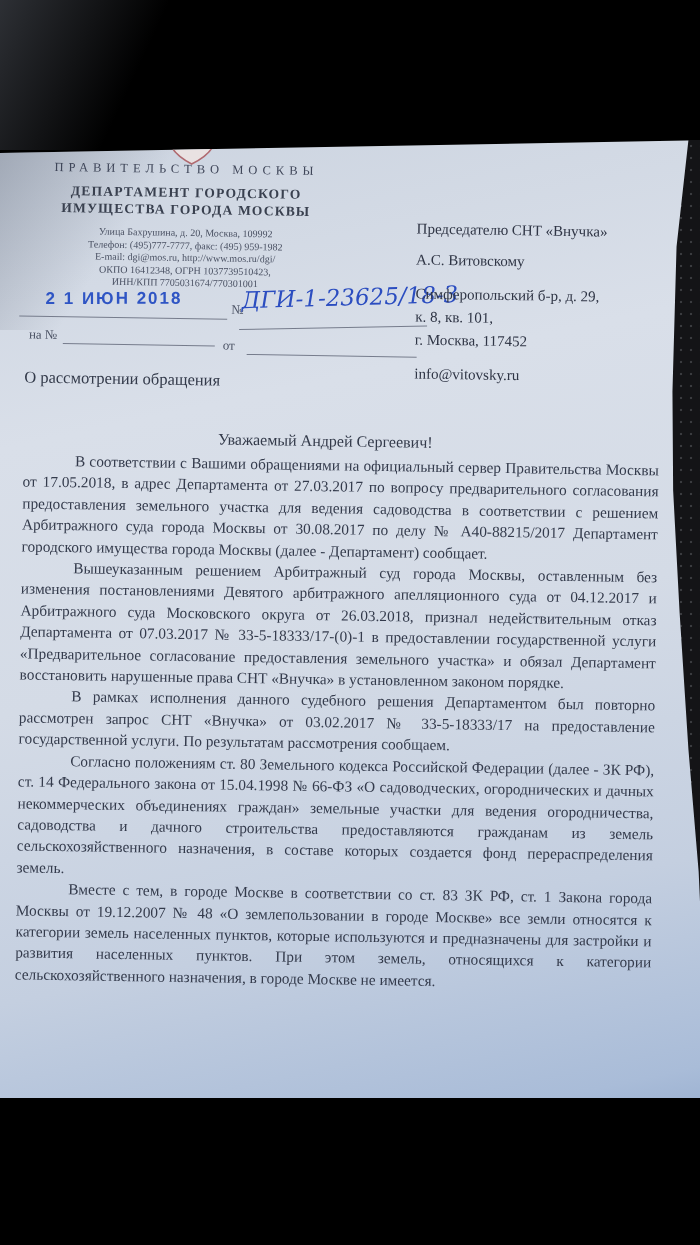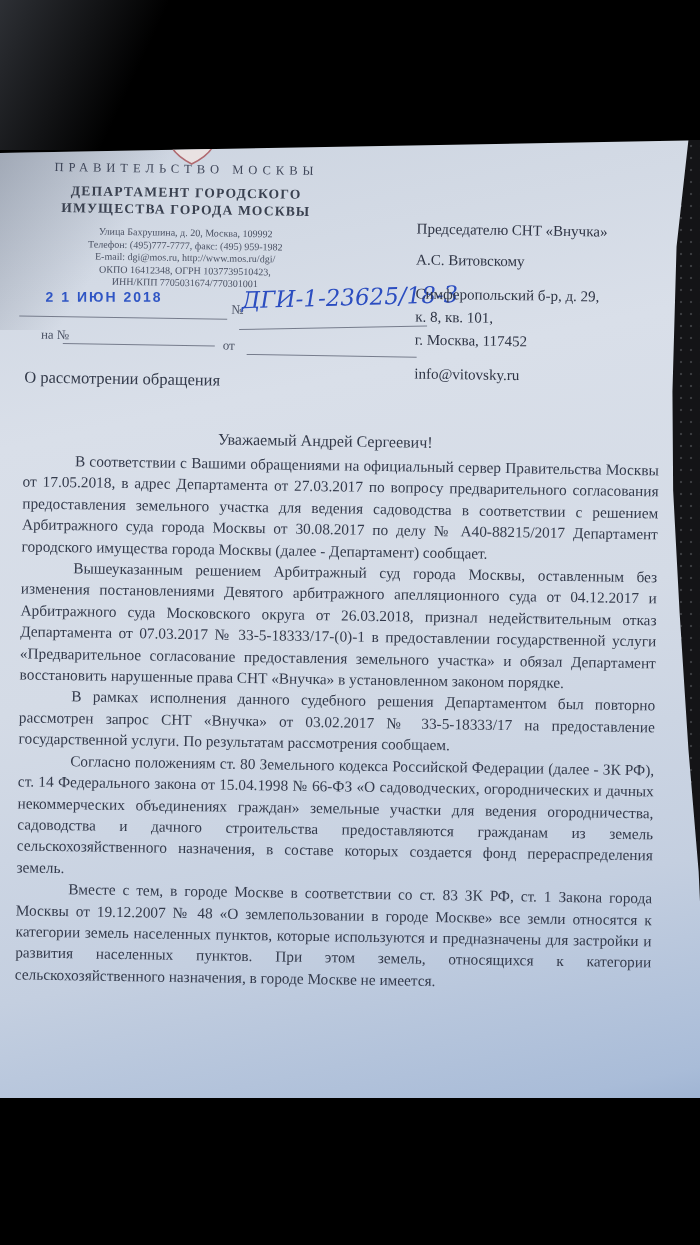--- a/index.html
+++ b/index.html
@@ -20,28 +20,28 @@
 
   
   .letterhead{position:absolute;left:4px;top:20px;width:366px;text-align:center;}
   .gov{font-size:12.5px;letter-spacing:5px;color:#3f4659;white-space:nowrap;}
   .dept{font-weight:bold;font-size:13.5px;letter-spacing:1.2px;line-height:17px;margin-top:7px;color:#39404f;}
   .addr{margin-top:9px;font-size:10px;line-height:12.6px;color:#4a5163;}
 
   
   .refblock{position:absolute;left:28px;top:150px;width:400px;height:70px;font-size:13px;color:#4a5163;}
   .stamp{position:absolute;left:20px;top:-2px;font-family:"Liberation Sans",sans-serif;
-    font-weight:bold;font-size:14px;letter-spacing:2px;color:#2f55c4;transform:rotate(-1deg);white-space:nowrap;}
+    font-weight:bold;font-size:17px;letter-spacing:2px;color:#2f55c4;transform:rotate(-1deg);white-space:nowrap;}
   .u{position:absolute;border-bottom:1.2px solid #767c8c;}
   .u1{left:-6px;top:1px;width:208px;transform:translateY(25px);}
   .no-label{position:absolute;left:206px;top:9px;}
   .hand{position:absolute;left:216px;top:-10px;width:200px;font-family:"DejaVu Serif",serif;
     font-style:italic;font-size:23px;color:#2b4dc0;transform:rotate(-2.5deg);white-space:nowrap;}
   .u2{left:214px;top:33px;width:188px;transform:rotate(-2deg);}
-  .na-label{left:16px;top:37px;position:absolute;}
+  .na-label{left:4px;top:37px;position:absolute;}
   .u3{left:38px;top:53px;width:152px;}
   .ot-label{left:198px;top:45px;position:absolute;font-family:Liberation Serif, serif;}
   .u4{left:222px;top:61px;width:170px;}
 
   
   .recipient{position:absolute;left:418px;top:72px;width:240px;font-size:15px;color:#2f3545;}
   .recipient div{line-height:22px;}
   .r-gap-lg{margin-bottom:12px;}
   .r-gap-md{margin-bottom:9px;}
   .r-gap-sm{margin-bottom:1px;}

